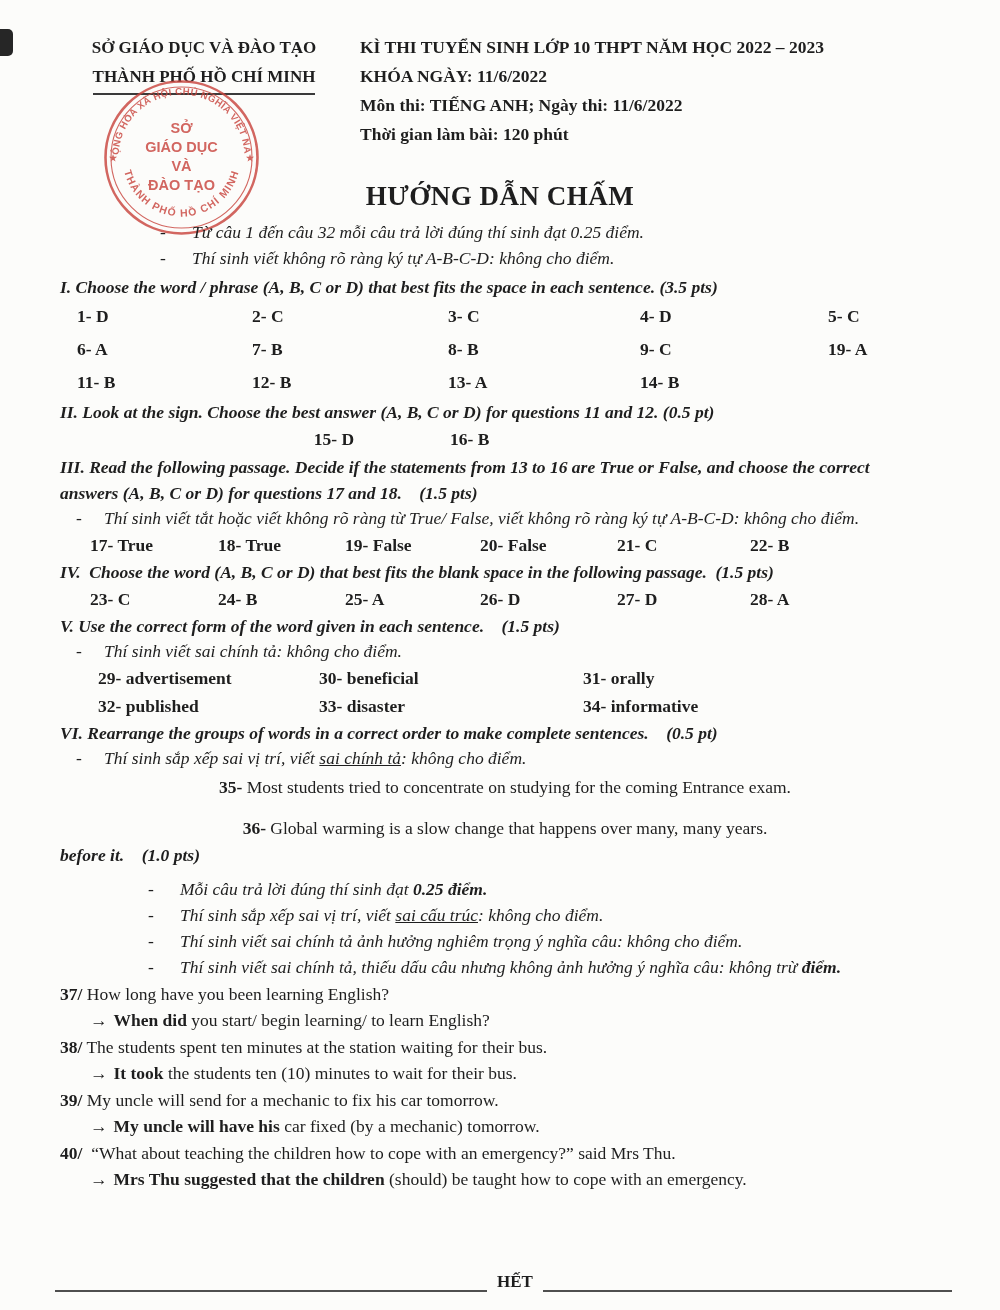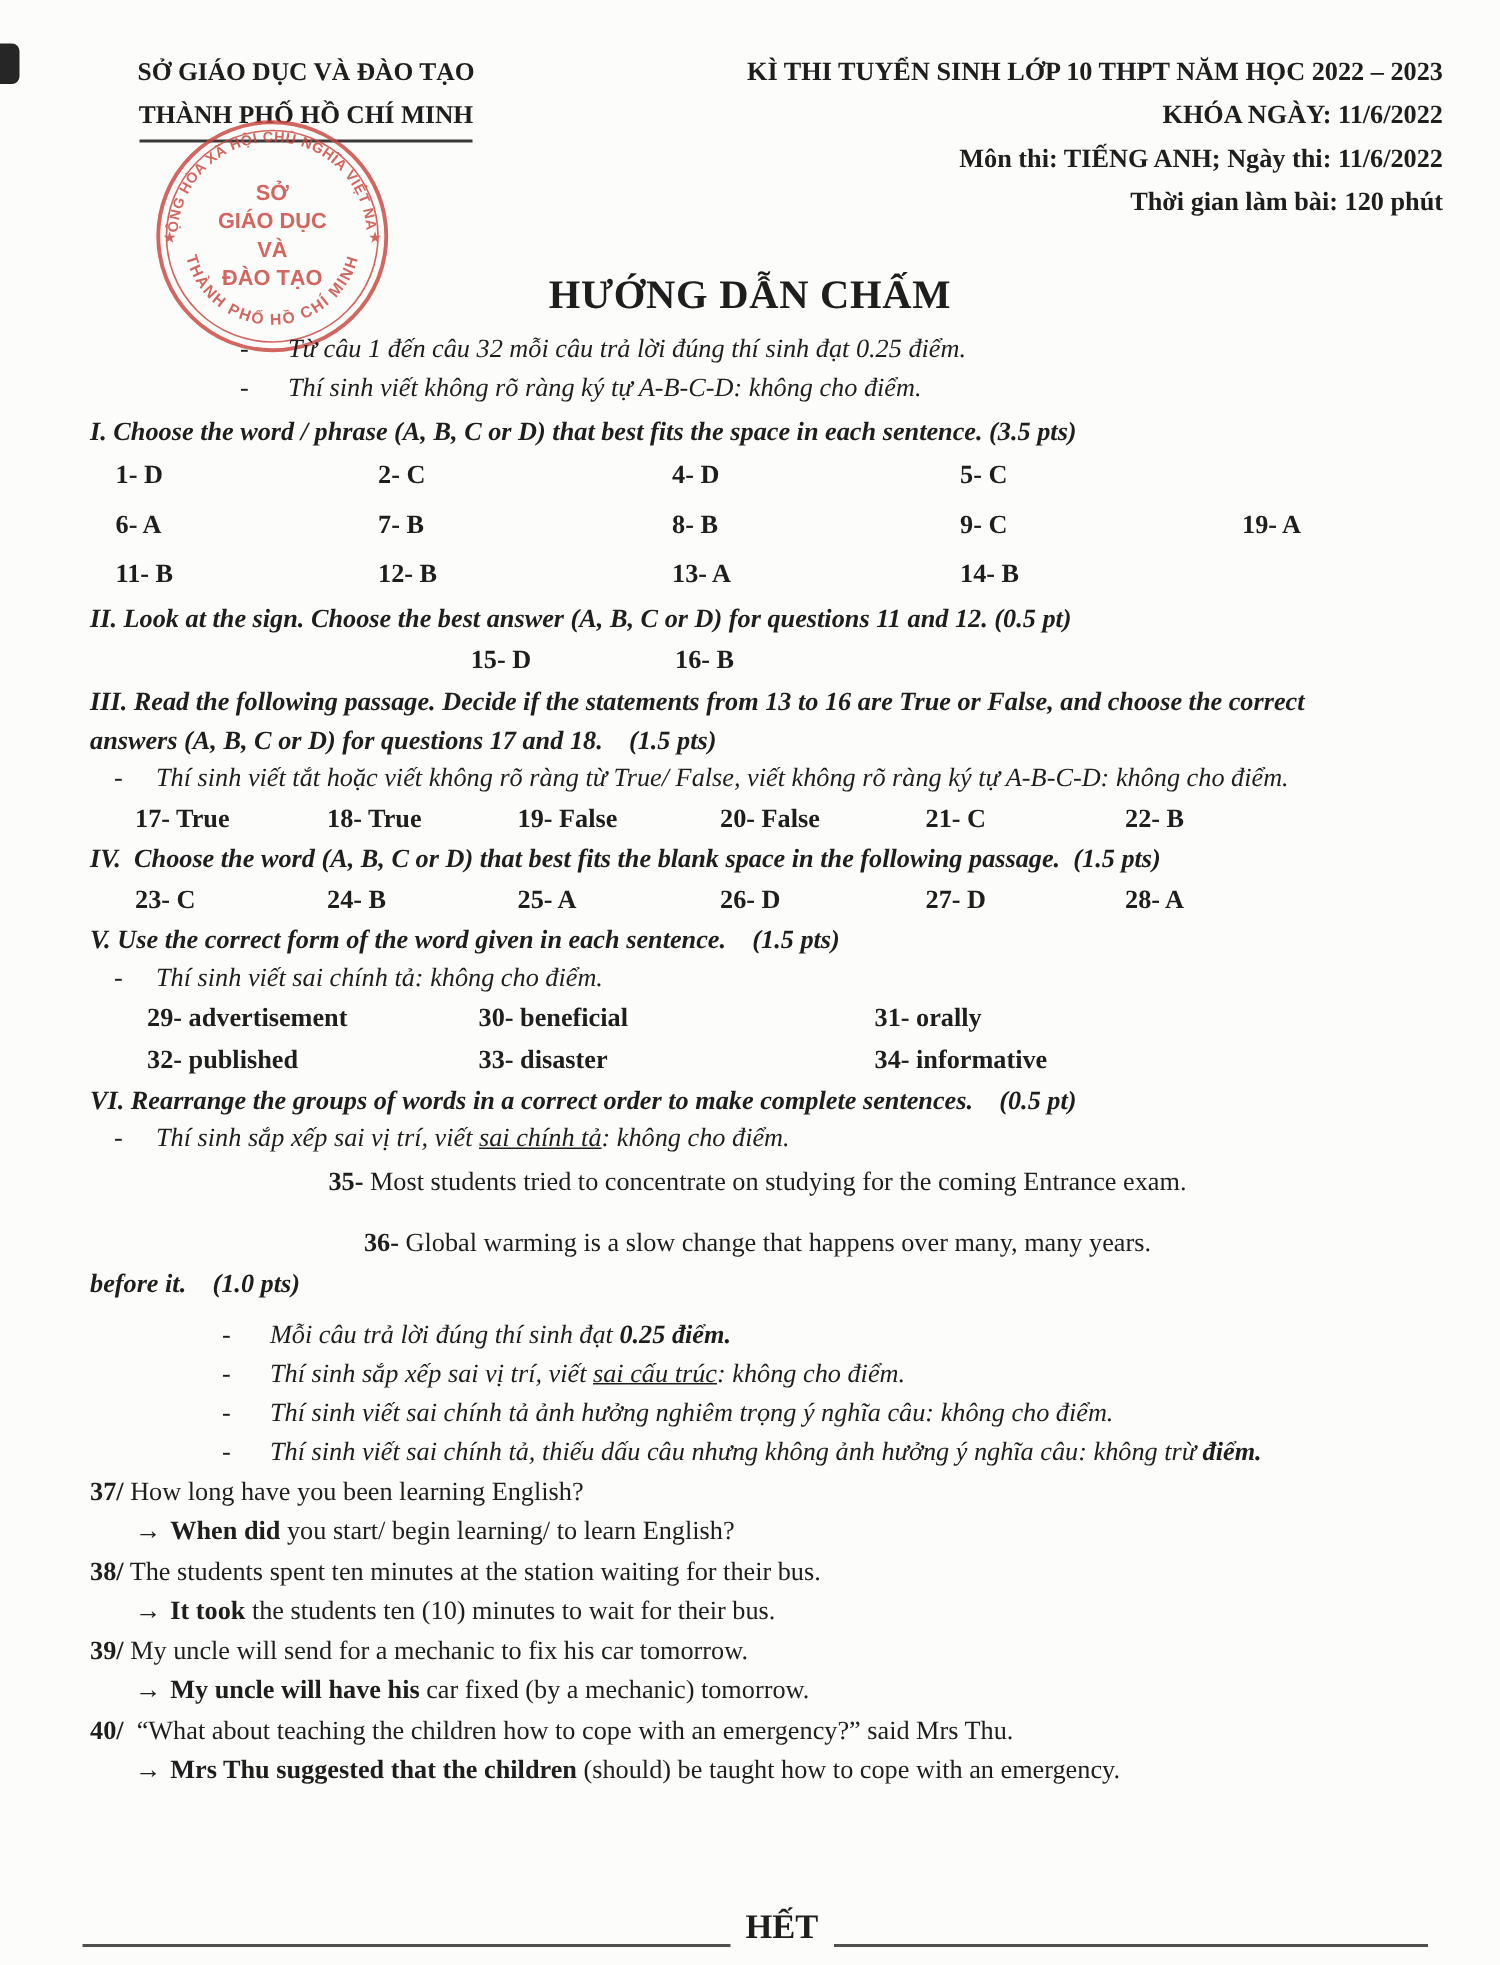--- a/index.html
+++ b/index.html
@@ -4,21 +4,21 @@
 <style>
   html,body{margin:0;padding:0;background:#e8e8e8;}
   .page{position:relative;width:1000px;height:1310px;margin:0 auto;background:#fcfcfa;
         overflow:hidden;color:#1e1e1e;font-family:"Liberation Serif",serif;}
   .corner-mark{position:absolute;left:0;top:29px;width:13px;height:27px;background:#262626;
         border-radius:0 5px 5px 0;}
   
   .header{position:absolute;top:33px;left:48px;right:38px;display:flex;}
   .header-left{width:312px;text-align:center;font-weight:bold;font-size:17px;line-height:29px;}
   .hl2{display:inline-block;border-bottom:2px solid #3a3a3a;padding-bottom:2px;}
-  .header-right{flex:1;text-align:right;font-weight:bold;font-size:17.5px;line-height:29px;}
+  .header-right{flex:1;text-align:left;font-weight:bold;font-size:17.5px;line-height:29px;}
   
   .stamp{position:absolute;left:99px;top:75px;width:165px;height:165px;opacity:.82;}
   .stamp circle{stroke:#c9463f;fill:none;}
   .stamp text{fill:#c9463f;font-family:"Liberation Sans",sans-serif;font-weight:bold;}
   .ring-t{font-size:9.6px;letter-spacing:.4px;}
   .ring-b{font-size:10.5px;letter-spacing:1.2px;}
   .ring-star{font-size:9px;}
   .stamp .ctr{font-size:14.5px;text-anchor:middle;}
   
   .title{position:absolute;top:181px;left:0;width:100%;text-align:center;
@@ -45,21 +45,21 @@
   .s6-item + .s6-item{margin-top:14px;}
   .s7-notes{margin-left:88px;font-style:italic;line-height:26px;margin-top:8px;}
   .q{margin-top:2px;line-height:25.5px;}
   .q .aline{padding-left:30px;}
   .q .arrow{margin-right:6px;}
   
   .footer{position:absolute;left:55px;right:48px;top:1272px;display:flex;align-items:flex-end;}
   .fline{border-bottom:2.5px solid #4f4f4f;height:12px;}
   .fline.left{flex:0 0 432px;}
   .fline.right{flex:1;}
-  .flabel{padding:0 10px;font-weight:bold;font-size:23px;}
+  .flabel{padding:0 10px;font-weight:bold;font-size:17px;}
 </style>
 </head>
 <body>
 
 <div class="page">
 
   <div class="corner-mark"></div>
 
   <div class="header">
     <div class="header-left">
@@ -101,20 +101,21 @@
 
     <div class="gnotes">
       <div><span class="dash">-</span><span>Từ câu 1 đến câu 32 mỗi câu trả lời đúng thí sinh đạt 0.25 điểm.</span></div>
       <div><span class="dash">-</span><span>Thí sinh viết không rõ ràng ký tự A-B-C-D: không cho điểm.</span></div>
     </div>
 
     <div class="sec-head mt3">I. Choose the word / phrase (A, B, C or D) that best fits the space in each sentence. (3.5 pts)</div>
     <div class="grid5">
       <span>1- D</span>
       <span>2- C</span>
+      <span>3- C</span>
       <span>4- D</span>
       <span>5- C</span>
     </div>
     <div class="grid5">
       <span>6- A</span>
       <span>7- B</span>
       <span>8- B</span>
       <span>9- C</span>
       <span>19- A</span>
     </div>

